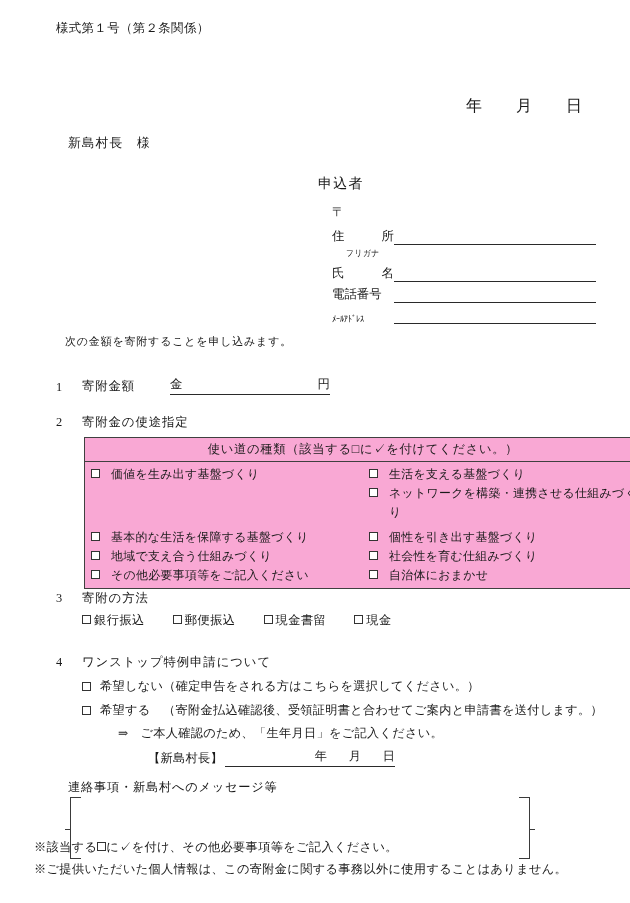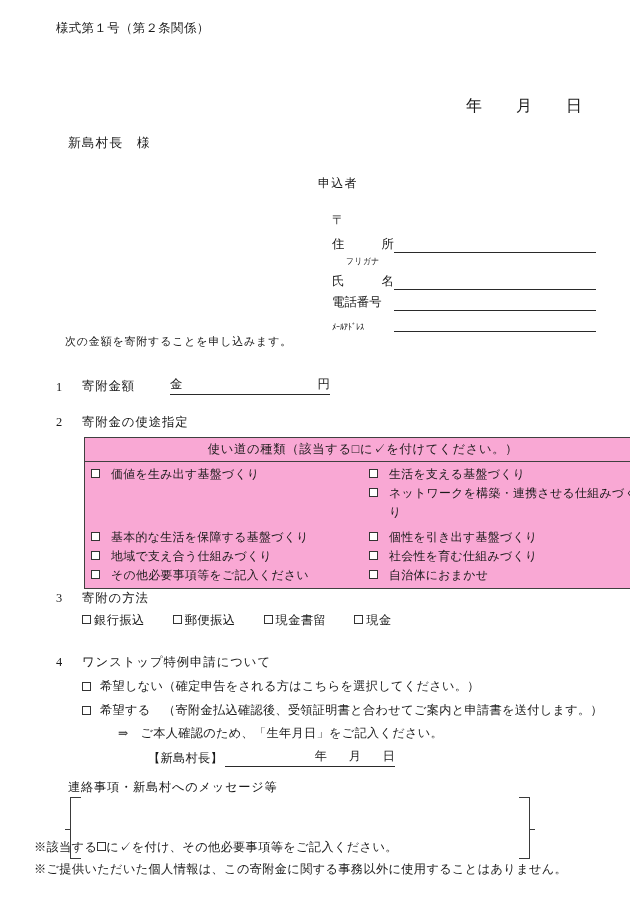--- a/index.html
+++ b/index.html
@@ -57,23 +57,23 @@
   }
 
   
   .applicant {
     position: absolute;
     left: 318px;
     top: 175px;
     width: 278px;
   }
   .applicant-title {
-    font-size: 12px;
+    font-size: 14px;
     letter-spacing: 1.2px;
-    margin-bottom: 20px;
+    margin-bottom: 11px;
   }
   .app-row {
     display: flex;
     align-items: flex-end;
     margin-left: 14px;
     height: 21px;
   }
   .app-label {
     font-size: 12.4px;
     white-space: nowrap;

